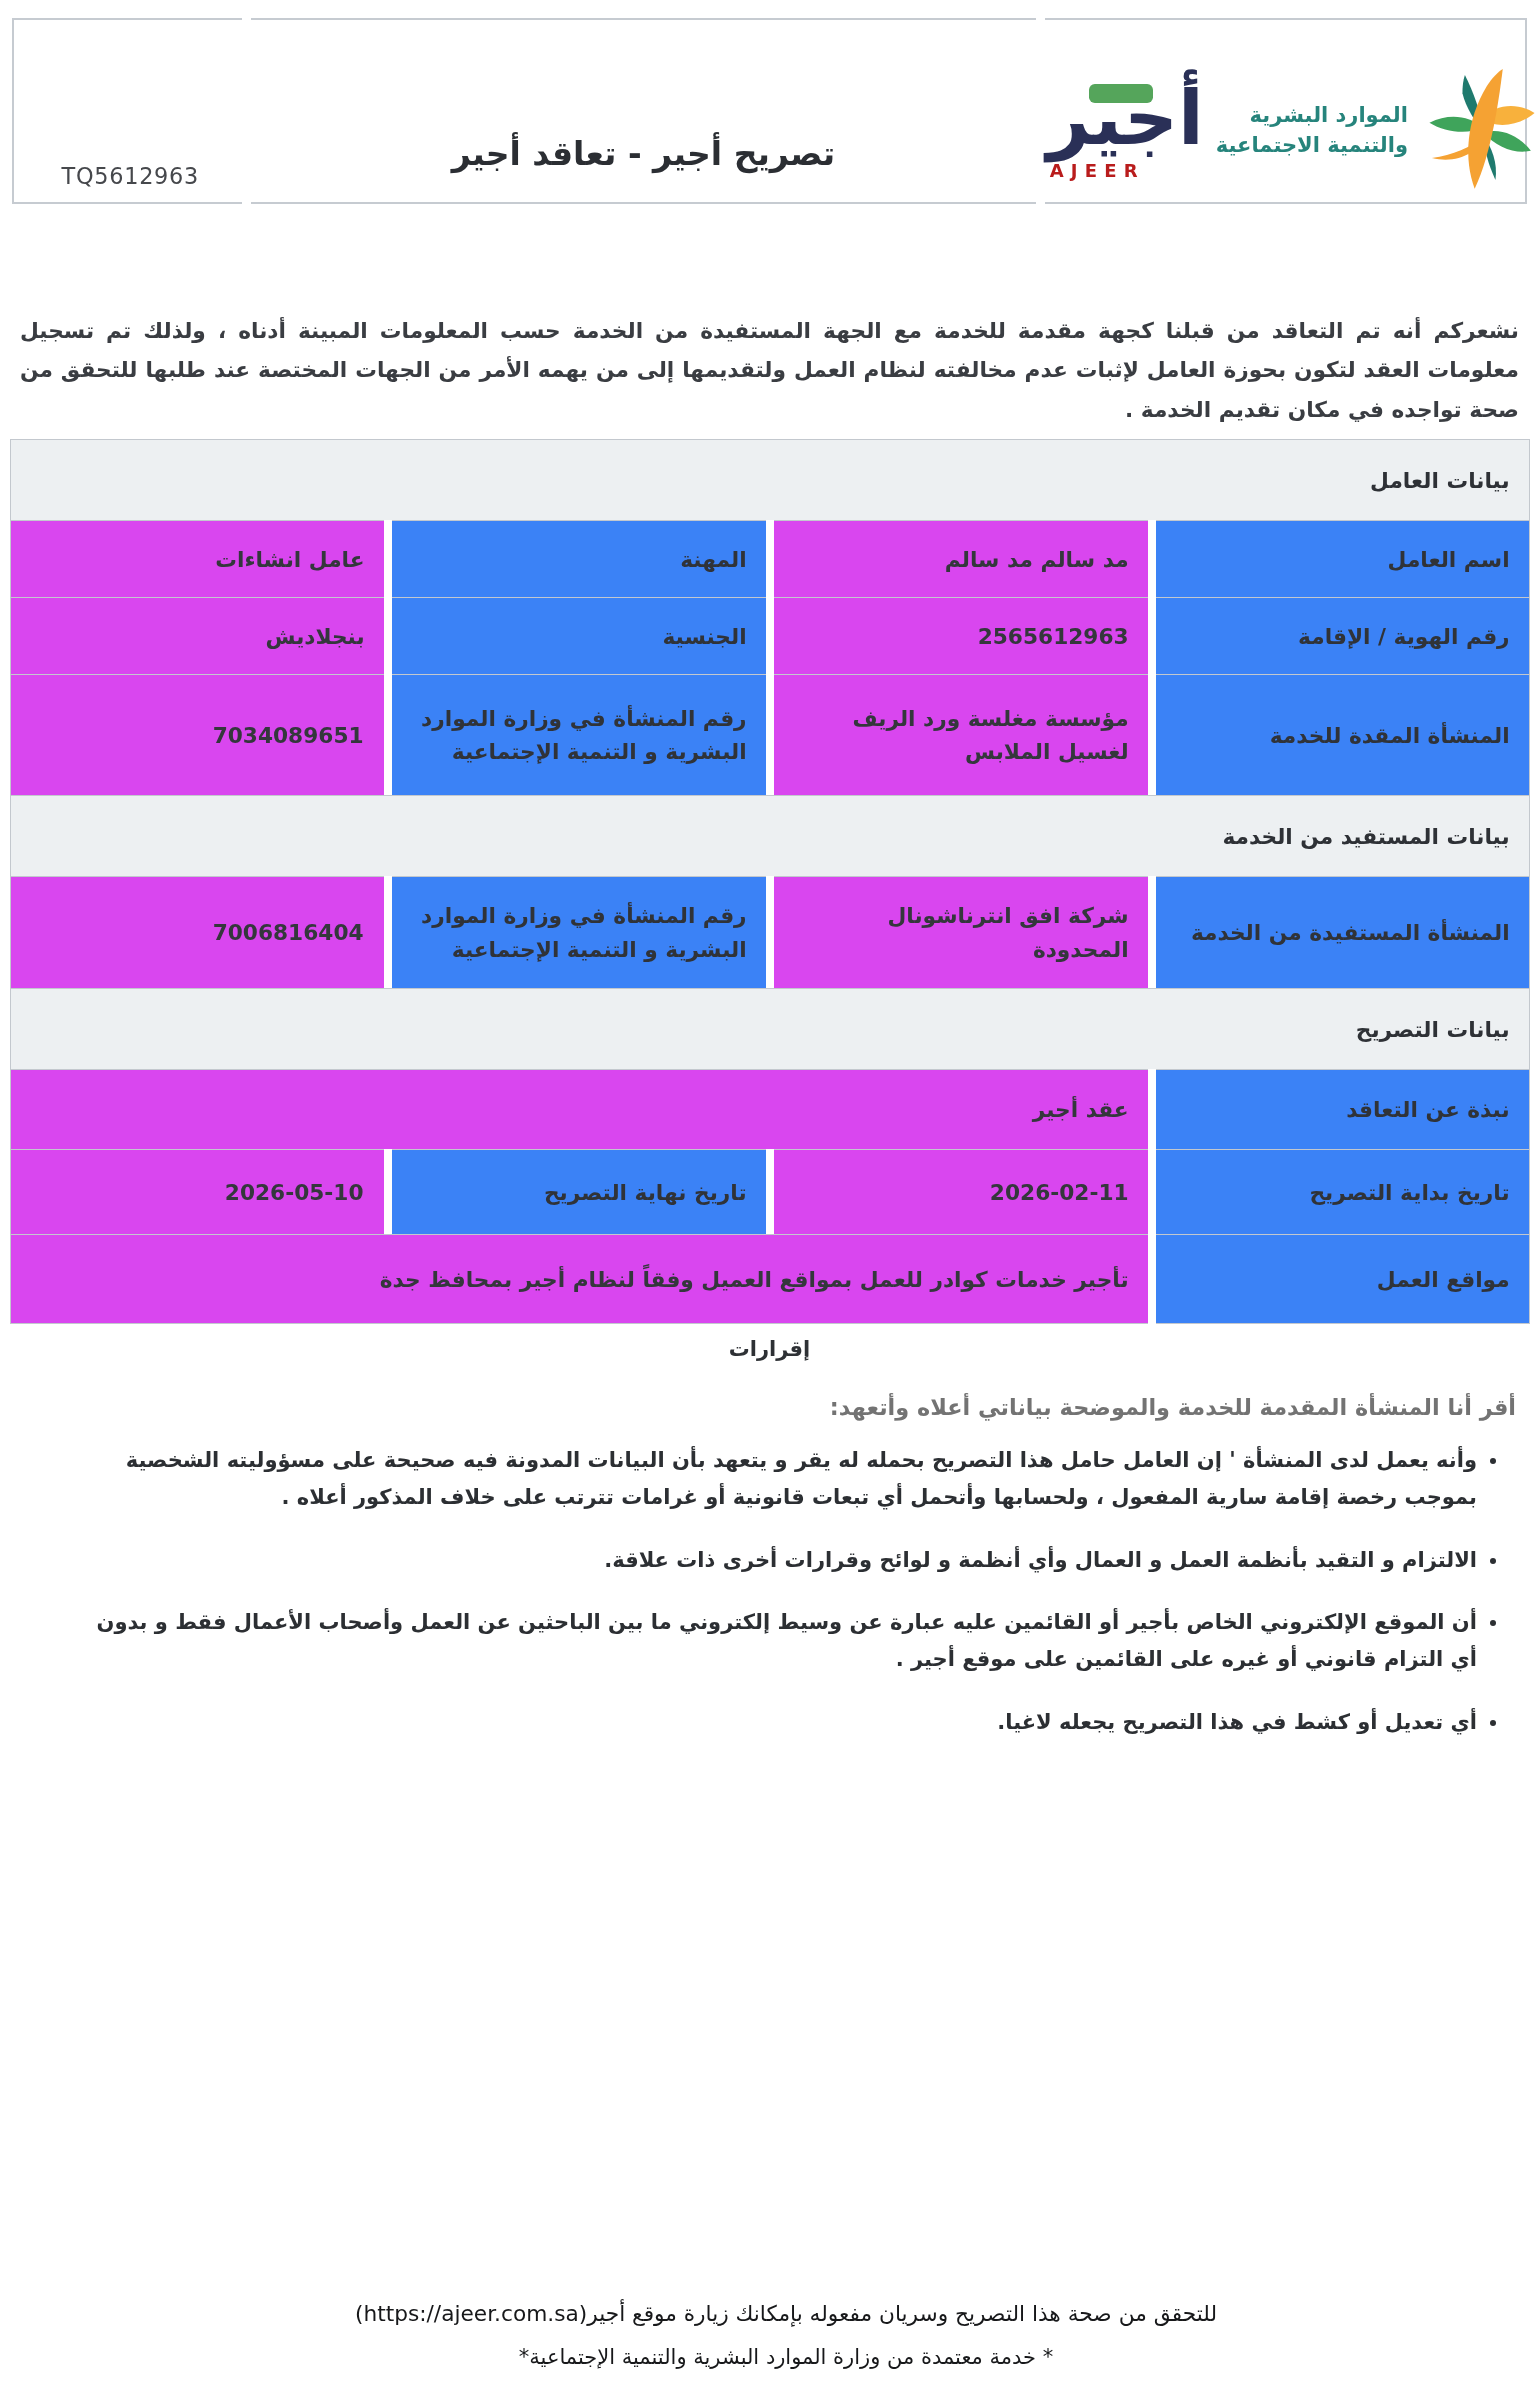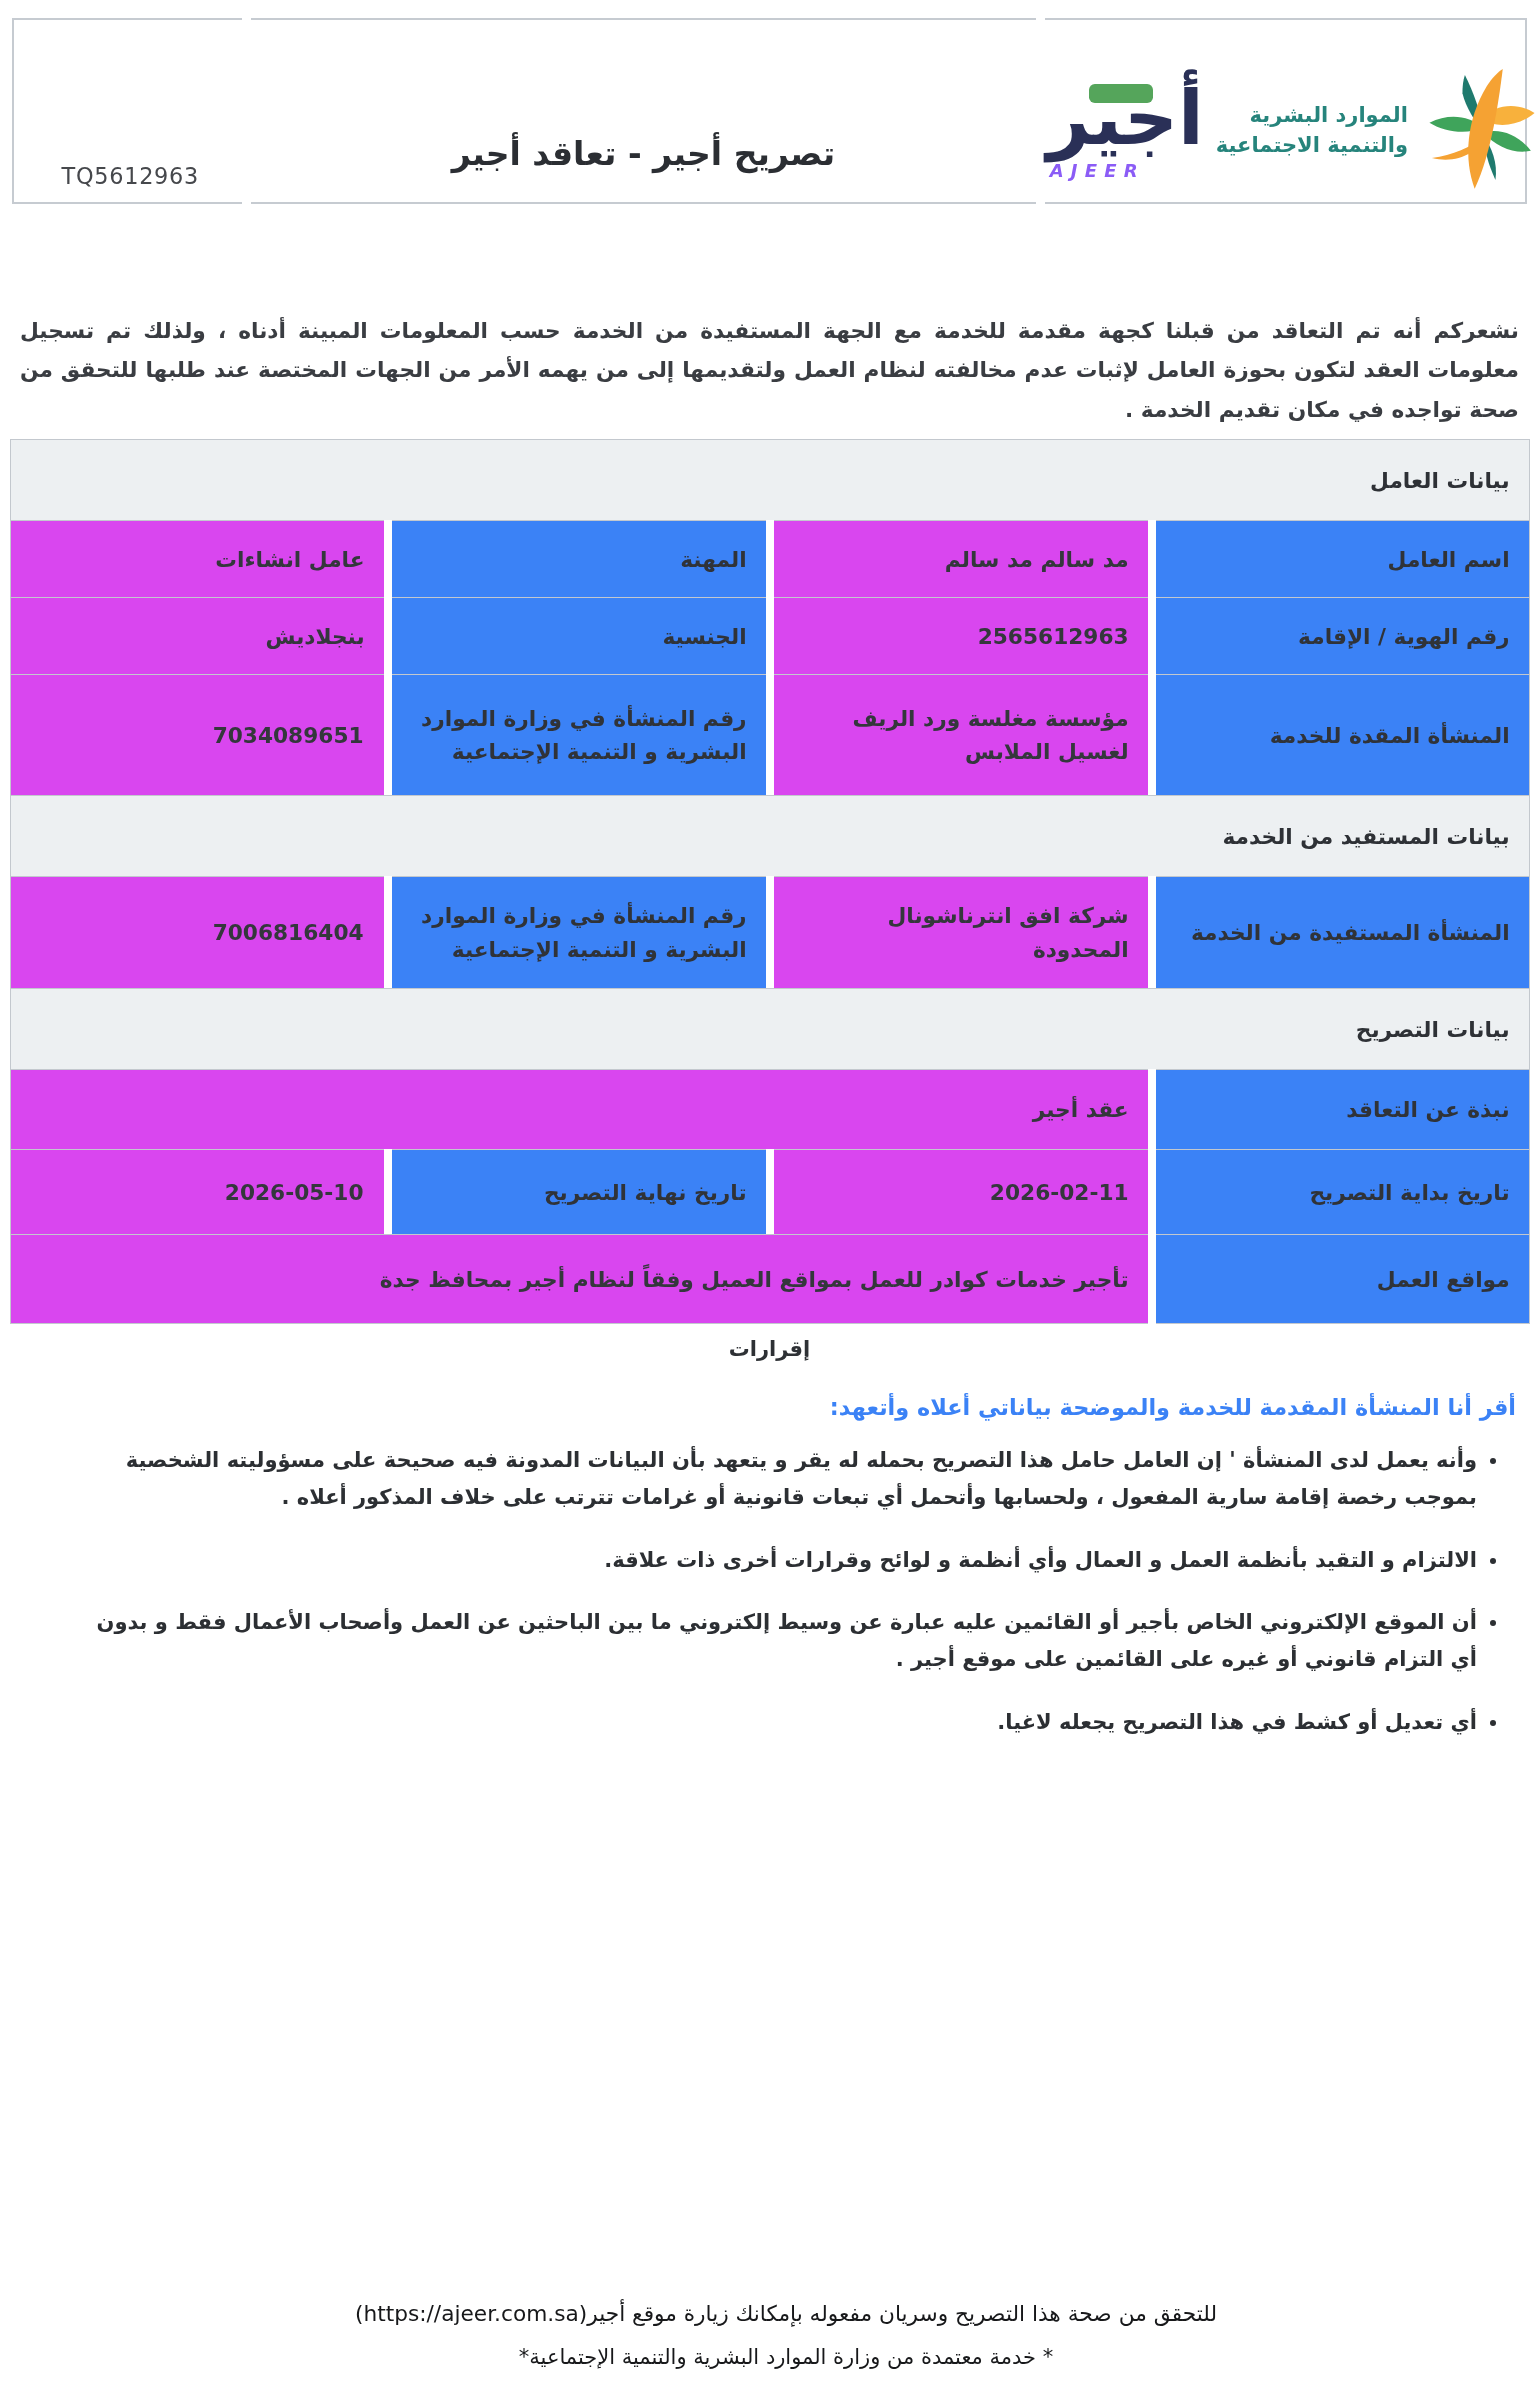--- a/index.html
+++ b/index.html
@@ -36,21 +36,21 @@
   .hdr-title { font-size: 33px; font-weight: bold; color: #2b2e33; white-space: nowrap; }
   .hdr-logos { display: flex; align-items: center; gap: 19px; padding: 38px 4.3px 0 1.4px; }
 
   .ajeer-logo { position: relative; direction: ltr; width: 150px; flex: 0 0 auto; }
   .ajeer-green-block {
     position: absolute; top: 4.3px; left: 42px; width: 64px; height: 19px;
     background: #55a55b; border-radius: 5.8px; z-index: 0;
   }
   .ajeer-ar { position: relative; z-index: 1; font-size: 75px; line-height: 1.05;
     font-weight: bold; color: #2a3057; text-align: center; }
-  .ajeer-en { font-size: 18px; font-weight: bold; color: #8b5cf6; letter-spacing: 7.2px; margin: 1.4px 0 0 2.9px; font-style: italic; }
+  .ajeer-en { font-size: 18px; font-weight: bold; color: #b91c1c; letter-spacing: 7.2px; margin: 1.4px 0 0 2.9px; }
 
   .ministry-name { direction: rtl; text-align: right; color: #26847c;
     font-size: 21px; font-weight: bold; line-height: 1.45; flex: 0 0 auto; }
   .ministry-emblem { flex: 0 0 auto; }
   .ministry-emblem svg { width: 110px; height: 124px; display: block; }
 
   
   .intro {
     margin: 107px 20px 0;
     font-size: 21.7px; font-weight: bold; color: #3a3d42;
@@ -85,21 +85,21 @@
   tr.rh-sec { height: 81px; }
   tr.rh-a { height: 77px; }
   tr.rh-b { height: 121px; }
   tr.rh-c { height: 112px; }
   tr.rh-d { height: 80px; }
   tr.rh-e { height: 85px; }
   tr.rh-f { height: 90px; }
 
   
   .decl-title { margin-top: 13px; text-align: center; font-size: 21px; font-weight: bold; color: #2e3135; }
-  .decl-heading { margin: 33px 23px 0; font-size: 22.4px; font-weight: bold; color: #3b82f6; }
+  .decl-heading { margin: 33px 23px 0; font-size: 22.4px; font-weight: bold; color: #737373; }
   ul.decl-list {
     margin: 21.7px 29px 0 87px;
     padding-right: 33px;
     font-size: 21px; font-weight: bold; color: #2c2f33;
     line-height: 1.75;
   }
   ul.decl-list li { margin-bottom: 26px; }
 
   
   .doc-footer { margin-top: auto; margin-bottom: 20px; text-align: center; font-weight: normal; padding-left: 33px; }

